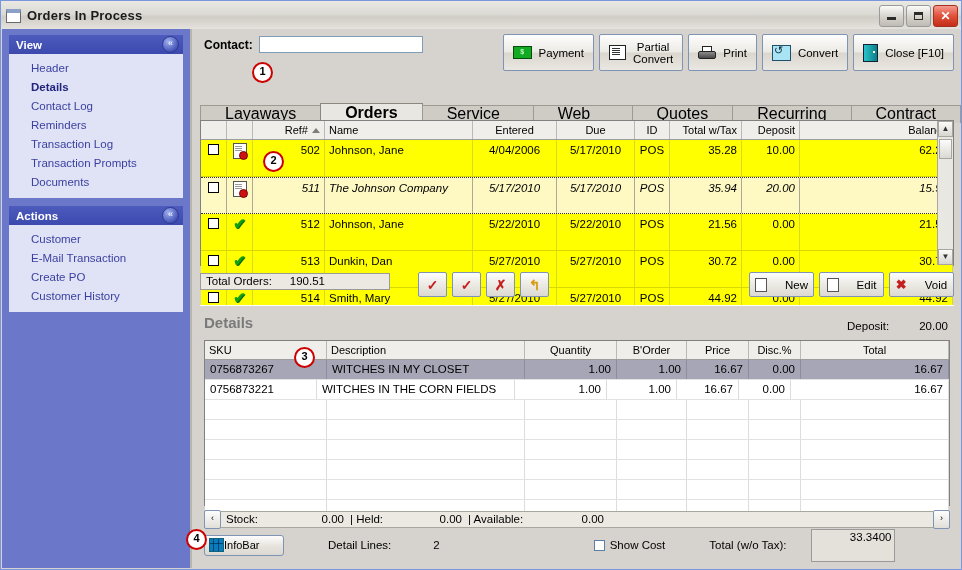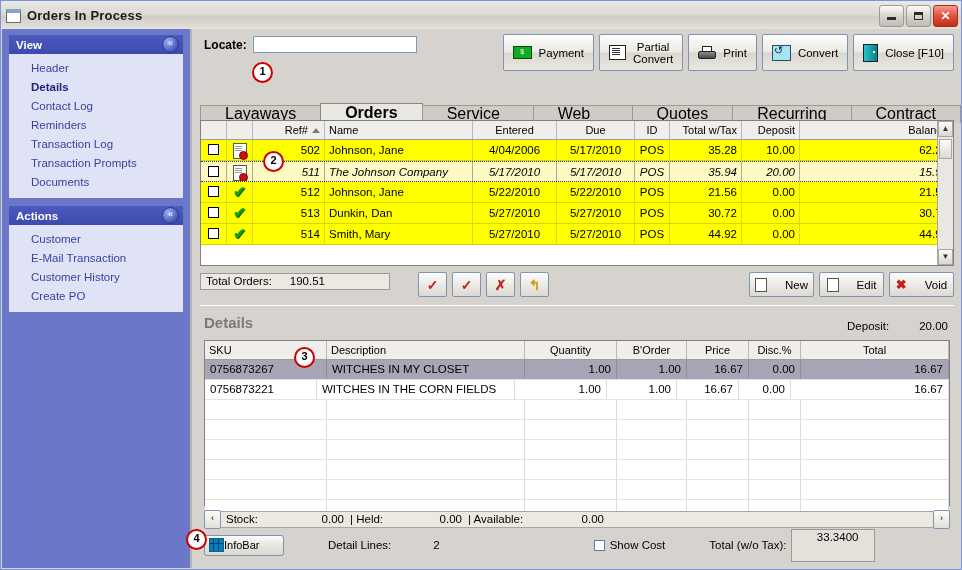--- a/index.html
+++ b/index.html
@@ -78,21 +78,21 @@
 
   
   .grid-wrap{position:absolute;border:1px solid #808080;background:#fff;box-sizing:border-box;}
   #orders-grid{left:6px;top:91px;right:6px;height:146px;}
   .ghead{display:flex;height:19px;background:#f0eeea;border-bottom:1px solid #9c9c9c;box-sizing:border-box;}
   .gh{border-right:1px solid #b9b9b9;box-sizing:border-box;font-size:11px;line-height:18px;padding:0 4px;
       display:flex;align-items:center;overflow:hidden;white-space:nowrap;}
   .gh.c{justify-content:center;}
   .gh.r{justify-content:flex-end;}
   .sortarr{margin-left:4px;border-left:4px solid transparent;border-right:4px solid transparent;border-bottom:5px solid #7d7d7d;}
-  .grow{display:flex;height:21px;background:#ffff00;border-bottom:1px solid #d8d800;box-sizing:border-box;}
+  .grow{display:flex;height:37px;background:#ffff00;border-bottom:1px solid #d8d800;box-sizing:border-box;}
   .grow.sel{background:#fef9c3;border-top:1px dotted #333;border-bottom:1px dotted #333;font-style:italic;}
   .gc{box-sizing:border-box;font-size:11.5px;line-height:20px;padding:0 4px;overflow:hidden;white-space:nowrap;
       border-right:1px solid rgba(150,150,80,.35);}
   .grow.sel .gc{border-right-color:rgba(90,90,110,.5);}
   .gc.r{text-align:right;}
   .gc.c{text-align:center;}
   .chk{width:11px;height:11px;border:1px solid #000;background:#fff;box-sizing:border-box;margin:4px auto 0;}
   .ico-doc{width:12px;height:14px;background:#fff;border:1px solid #555;margin:3px auto 0;position:relative;}
   .ico-doc:before{content:"";position:absolute;left:1px;top:2px;width:7px;height:1px;box-shadow:0 2px 0 #999,0 4px 0 #999;background:#999;}
   .ico-doc:after{content:"";position:absolute;right:-2px;bottom:-2px;width:7px;height:7px;border-radius:50%;background:#cc1111;border:1px solid #7d0606;}
@@ -148,21 +148,21 @@
   .grid-ico{width:13px;height:12px;background:#2aa0c8;
             background-image:linear-gradient(to right,#7fe0f5 0 3px,#1c7ea0 3px 4px,#7fe0f5 4px 8px,#1c7ea0 8px 9px,#7fe0f5 9px 13px),
                              linear-gradient(to bottom,#7fe0f5 0 4px,#1c7ea0 4px 5px,#7fe0f5 5px 12px);
             background-blend-mode:multiply;border:1px solid #11617c;}
   .dl{margin-left:44px;font-size:11.5px;}
   .dlv{margin-left:42px;font-size:11.5px;}
   .showcost{margin-left:154px;display:flex;align-items:center;gap:5px;font-size:11.5px;}
   .cbx{width:11px;height:11px;border:1px solid #5b7fa6;background:#fff;box-sizing:border-box;}
   .twt{margin-left:44px;display:flex;align-items:center;gap:5px;font-size:11.5px;}
   .twtbox{width:84px;height:33px;border:1px solid #9a9a9a;background:#e4e1db;box-sizing:border-box;
-          text-align:right;padding-right:16px;font-size:11.5px;line-height:14px;}
+          text-align:right;padding-right:3px;font-size:11.5px;line-height:14px;margin-left:20px;}
 
   
   .anno{position:absolute;width:17px;height:17px;border-radius:50%;border:2px solid #cc0000;
         background:#fff;color:#000;font-size:11px;font-weight:bold;text-align:center;line-height:14px;z-index:40;}
 </style>
 </head>
 <body>
 
 <div class="window">
 
@@ -203,30 +203,30 @@
       </div>
 
       <div class="panel">
         <div class="panel-hd">
           <div class="panel-hd-t">Actions</div>
           <div class="chev">«</div>
         </div>
         <div class="panel-bd">
           <div class="snav">Customer</div>
           <div class="snav">E-Mail Transaction</div>
+          <div class="snav">Create PO</div>
           <div class="snav">Customer History</div>
-          <div class="snav">Create PO</div>
         </div>
       </div>
     </div>
 
     <div class="content">
 
       <div class="locate-row">
-        <div class="locate-lb">Locate:</div>
+        <div class="locate-lb">Contact:</div>
         <input class="locate-in" placeholder="" style="">
       </div>
 
       <div class="tbar">
         <div class="tbtn">
           <div class="tb-money">$</div>
           <div class="lbl">Payment</div>
         </div>
         <div class="tbtn">
           <div class="tb-docs"></div>

